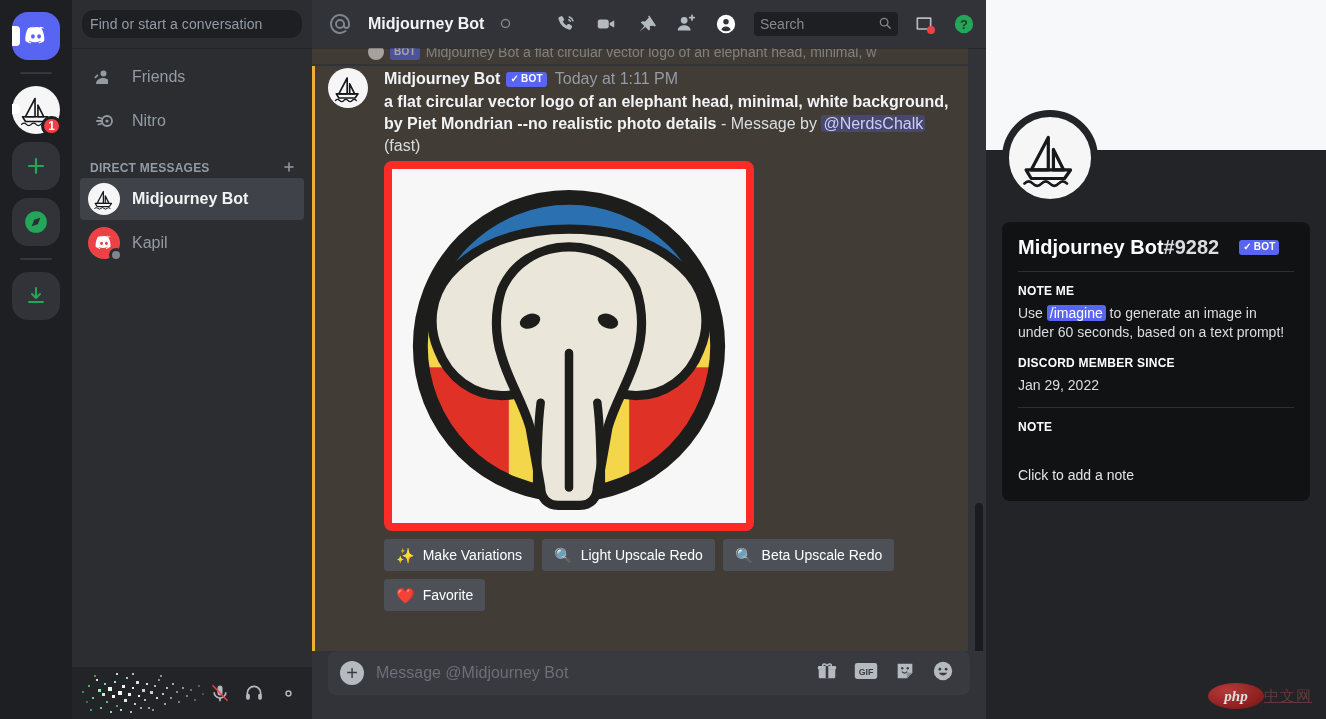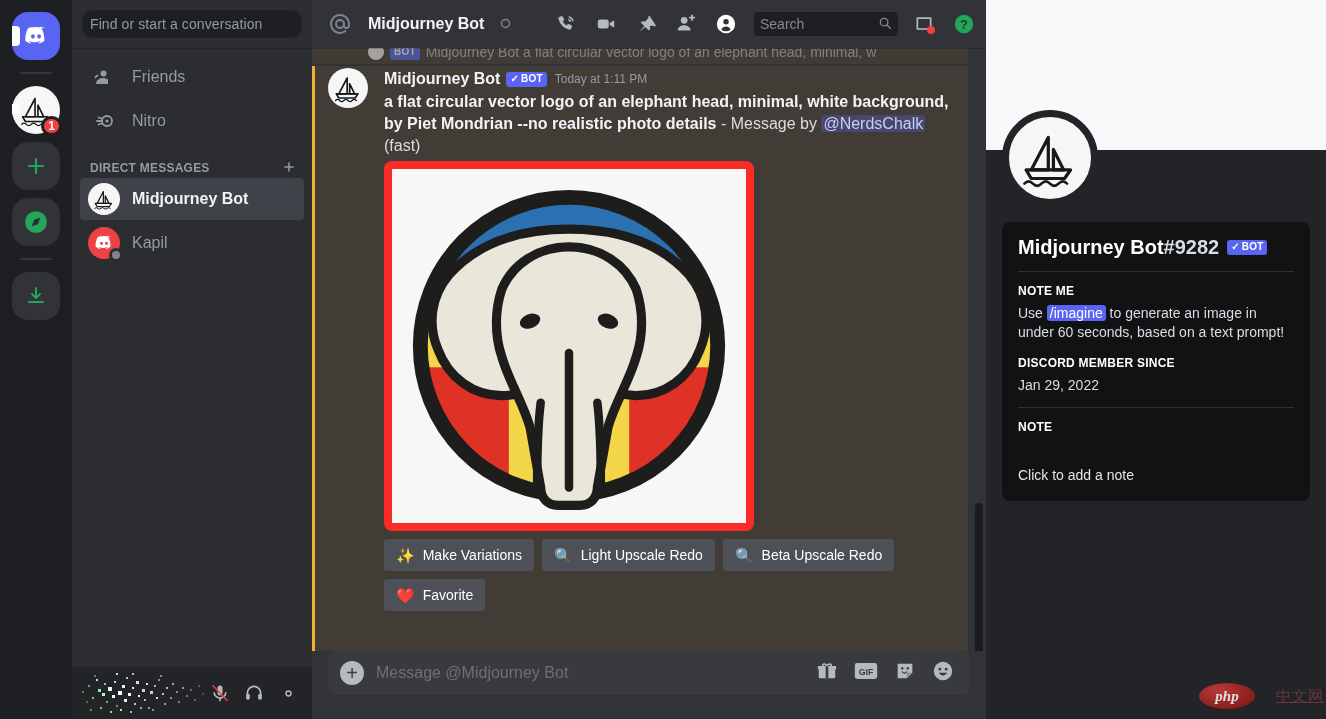--- a/index.html
+++ b/index.html
@@ -110,21 +110,21 @@
     position: absolute; left: 13px; top: 2px; width: 40px; height: 40px;
     border-radius: 50%; background: #f6f6f7; overflow: hidden;
   }
   .msg-head { display: flex; align-items: center; gap: 6px; height: 22px; }
   .msg-author { color: #f2f3f5; font-size: 16px; font-weight: bold; }
   .bot-tag {
     background: #5865f2; color: #fff; font-size: 10px; font-weight: bold;
     border-radius: 3px; padding: 1px 4px 2px; display: inline-flex; align-items: center; gap: 2px;
     line-height: 1; height: 15px; letter-spacing: .2px;
   }
-  .msg-time { color: #949ba4; font-size: 12px; margin-left: 2px; }
+  .msg-time { color: #949ba4; font-size: 16px; margin-left: 2px; }
   .msg-text { color: #dbdee1; font-size: 16px; line-height: 1.375; max-width: 600px; margin-top: 1px; }
   .msg-text b { color: #f2f3f5; font-weight: bold; }
   .mention { background: rgba(88,101,242,0.3); color: #c9cdfb; border-radius: 3px; padding: 0 2px; font-weight: 500; }
 
   .attach-wrap { margin-top: 4px; }
   .attach {
     width: 370px; height: 370px; border-radius: 8px;
     border: 8px solid #fb2b28; overflow: hidden; background: #f7f7f8;
     display: block; position: relative;
   }
@@ -164,34 +164,34 @@
   .pf-banner { height: 150px; background: #f7f8fa; }
   .pf-avatar-wrap { position: absolute; left: 16px; top: 110px; width: 96px; height: 96px; }
   .pf-avatar {
     width: 96px; height: 96px; border-radius: 50%; background: #f6f6f7;
     border: 7px solid #232428; overflow: hidden; display: block;
   }
   .pf-card {
     position: absolute; left: 16px; right: 16px; top: 222px;
     background: #111214; border-radius: 8px; padding: 14px 16px 18px;
   }
-  .pf-name { color: #fff; font-size: 20px; font-weight: bold; display: flex; align-items: center; gap: 8px; flex-wrap: wrap; }
+  .pf-name { color: #fff; font-size: 20px; font-weight: bold; display: flex; align-items: center; gap: 20px; flex-wrap: wrap; }
   .pf-name .discrim { color: #dbdee1; font-weight: bold; }
   .pf-hr { height: 1px; background: #2e2f34; margin: 12px 0 12px; }
   .pf-label { color: #fff; font-size: 12px; font-weight: bold; letter-spacing: .02em; margin-bottom: 6px; }
   .pf-val { color: #dbdee1; font-size: 14px; line-height: 1.35; }
   .pf-gap { height: 14px; }
   .code {
     background: #5865f2; color: #fff; border-radius: 3px; padding: 0 3px;
   }
   .pf-note { color: #e5e5e5; font-size: 14px; margin-top: 33px; }
 
   .watermark {
-    position: absolute; right: 2px; bottom: 10px;
-    display: flex; align-items: center; gap: 21px; opacity: .95;
+    position: absolute; right: 14px; bottom: 10px;
+    display: flex; align-items: center; gap: 0; opacity: .95;
   }
   .wm-php {
     width: 56px; height: 26px; border-radius: 50%;
     background: radial-gradient(ellipse at 35% 30%, #c13b3b 0%, #8f1e1e 70%, #6d1414 100%);
     color: #e8e8e8; font-size: 15px; font-style: italic; font-weight: bold;
     display: flex; align-items: center; justify-content: center;
     font-family: "Liberation Serif", serif;
   }
   .wm-cn { color: #6a3a3a; font-size: 15px; letter-spacing: 1px; text-decoration: underline; }
 </style>

